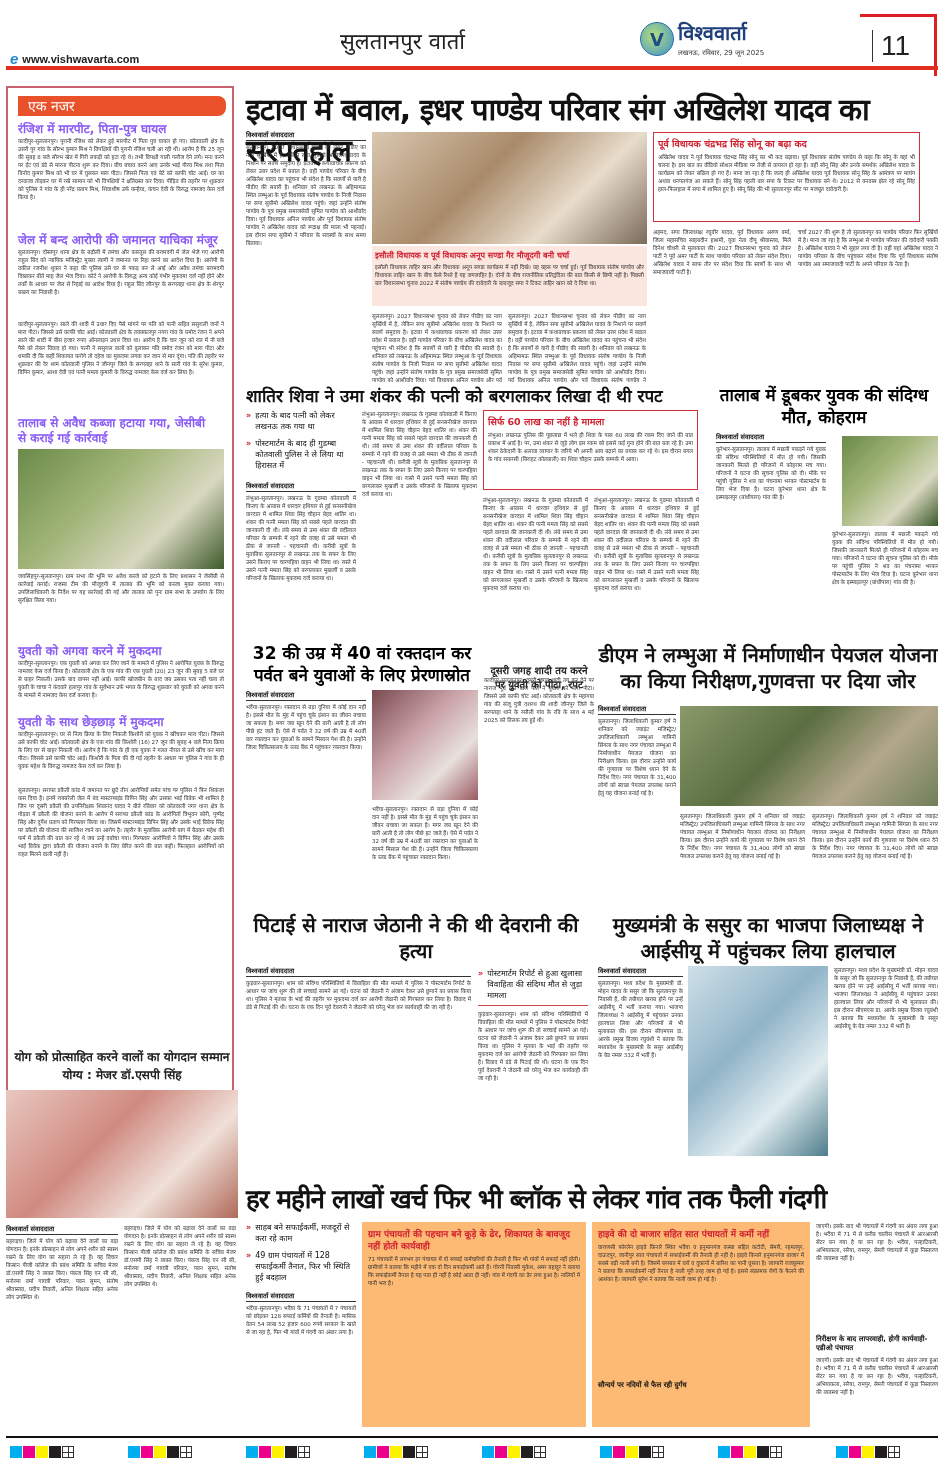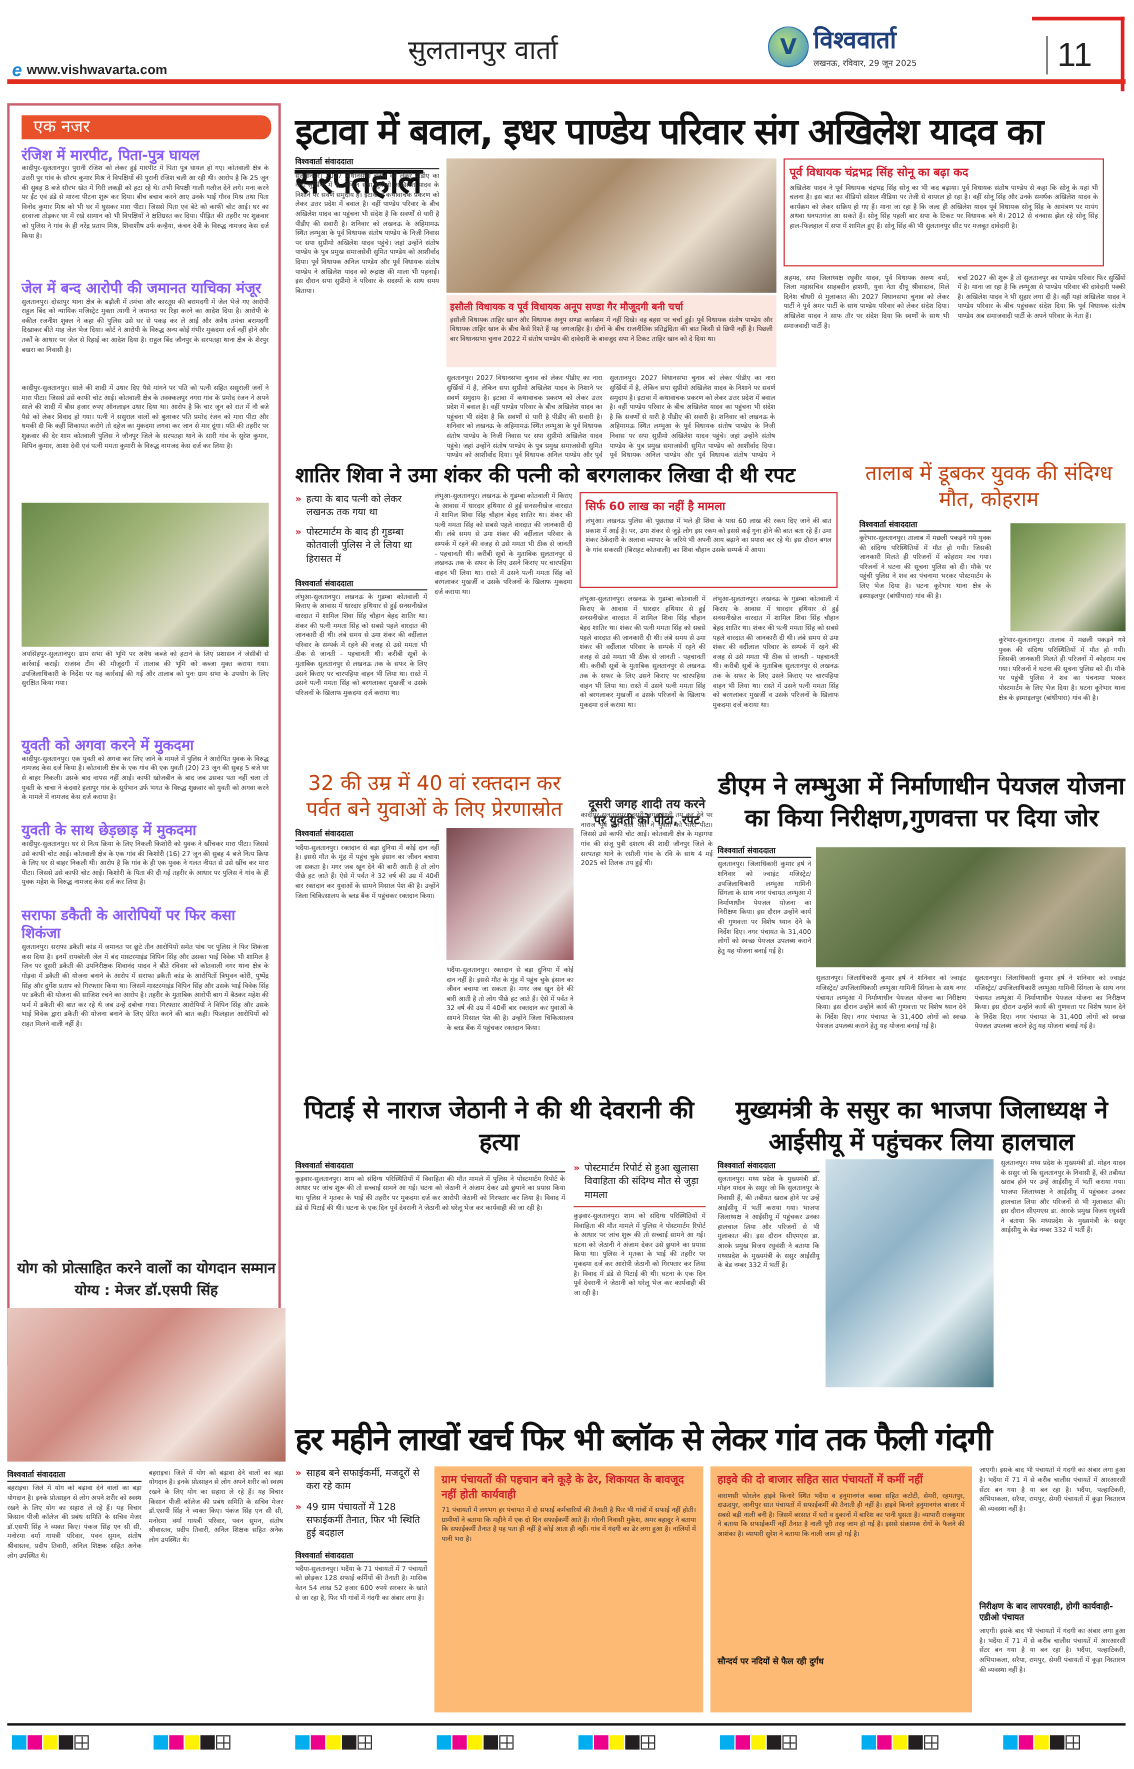--- a/index.html
+++ b/index.html
@@ -23,21 +23,21 @@
 .photo{background:linear-gradient(135deg,#8a9a6a,#5a6e42 40%,#b3a78a 70%,#6f7f5a)}
 .photo2{background:linear-gradient(135deg,#d9c7b0,#a98b6a 40%,#e8dccb 70%,#7a6a5a)}
 .photo3{background:linear-gradient(135deg,#7a4a50,#c9a2a8 40%,#e8e0dc 70%,#9b5a62)}
 .photo4{background:linear-gradient(135deg,#cfe0e8,#90b4c8 40%,#e0ecf0 70%,#4f7d8c)}
 .photo5{background:linear-gradient(135deg,#6a8a4a,#a3b67a 40%,#d8d8c0 70%,#3e5a2a)}
 .photo6{background:linear-gradient(135deg,#e8c8c0,#d08a80 40%,#f0e0d8 70%,#b06a5a)}
 .mainhead{font-size:30px;font-weight:bold;color:#111;letter-spacing:-1px;font-family:"DejaVu Sans",sans-serif}
 .byline{font-size:6.5px;font-weight:bold;color:#111;border-bottom:1px solid #333;padding-bottom:1px;margin-bottom:2px}
 .redbox{border:1.5px solid #d0303a;padding:4px}
 .redtitle{color:#d02030;font-weight:bold;font-size:9.5px;margin-bottom:3px}
-.h2{font-size:17px;font-weight:normal;color:#c2410c;text-align:center;line-height:22px}
+.h2{font-size:17px;font-weight:bold;color:#000000;text-align:center;line-height:22px}
 .h3{font-size:20px;font-weight:bold;color:#111;text-align:center;line-height:26px}
 .bullet{font-size:8px;color:#111;line-height:11px;display:flex;gap:4px}
 .bullet .chev{color:#d02030;font-weight:bold}
 .peach{background:#fdba74;padding:6px}
 .cmyk{left:0;top:1440px;width:945px;height:30px}
 .cmyk-group{position:absolute;top:6px;display:flex;gap:1px}
 .sw{width:12px;height:12px}
 .reg{width:12px;height:12px;border:1px solid #333;position:relative}
 .reg::before{content:"";position:absolute;left:5px;top:0;width:1px;height:10px;background:#333}
 .reg::after{content:"";position:absolute;left:0;top:5px;width:10px;height:1px;background:#333}
@@ -63,27 +63,27 @@
 <div class="abs redbar"></div>
 
 <div class="abs leftpane">
   <div class="eknazar">एक नजर</div>
   <div style="position:absolute;left:10px;top:34px;width:206px;">
     <div class="lh">रंजिश में मारपीट, पिता-पुत्र घायल</div>
     <div class="col" style="height:96px;overflow:hidden">कादीपुर-सुलतानपुर। पुरानी रंजिश को लेकर हुई मारपीट में पिता पुत्र घायल हो गए। कोतवाली क्षेत्र के उत्तरी पुर गांव के सौरभ कुमार मिश्र ने विपक्षियों की पुरानी रंजिश चली आ रही थी। आरोप है कि 25 जून की सुबह 8 बजे सौरभ खेत में गिरी लकड़ी को हटा रहे थे। तभी विपक्षी गाली गलौज देने लगे। मना करने पर ईंट एवं डंडे से मारना पीटना शुरू कर दिया। बीच बचाव करने आए उनके भाई गौरव मिश्र तथा पिता विनोद कुमार मिश्र को भी घर में घुसकर मारा पीटा। जिससे पिता एवं बेटे को काफी चोट आई। घर का दरवाजा तोड़कर घर में रखे सामान को भी विपक्षियों ने क्षतिग्रस्त कर दिया। पीड़ित की तहरीर पर शुक्रवार को पुलिस ने गांव के ही नरेंद्र प्रताप मिश्र, शिवाशीष उर्फ कन्हैया, कंचन देवी के विरुद्ध नामजद केस दर्ज किया है।</div>
     <div class="lh">जेल में बन्द आरोपी की जमानत याचिका मंजूर</div>
     <div class="col" style="height:72px;overflow:hidden">सुलतानपुर। दोस्तपुर थाना क्षेत्र के बढ़ौली में तमंचा और कारतूस की बरामदगी में जेल भेजे गए आरोपी राहुल बिंद को न्यायिक मजिस्ट्रेट मुक्ता त्यागी ने जमानत पर रिहा करने का आदेश दिया है। आरोपी के वकील रजनीश शुक्ल ने कहा की पुलिस उसे घर से पकड़ कर ले आई और अवैध तमंचा बरामदगी दिखाकर बीते माह जेल भेज दिया। कोर्ट ने आरोपी के विरुद्ध अन्य कोई गंभीर मुकदमा दर्ज नहीं होने और तर्कों के आधार पर जेल से रिहाई का आदेश दिया है। राहुल बिंद जौनपुर के सरपतहा थाना क्षेत्र के शेरपुर बखरा का निवासी है।</div>
     <div class="col" style="height:96px;overflow:hidden">कादीपुर-सुलतानपुर। साले की शादी में उधार दिए पैसे मांगने पर पति को पत्नी सहित ससुराली जनों ने मारा पीटा। जिससे उसे काफी चोट आई। कोतवाली क्षेत्र के तवक्कलपुर नगरा गांव के प्रमोद रंजन ने अपने साले की शादी में बीस हजार रुपए ऑनलाइन उधार दिया था। आरोप है कि चार जून को रात में नौ बजे पैसे को लेकर विवाद हो गया। पत्नी ने ससुराल वालों को बुलाकर पति प्रमोद रंजन को मारा पीटा और धमकी दी कि कहीं शिकायत करोगे तो दहेज का मुकदमा लगवा कर जान से मार दूंगा। पति की तहरीर पर शुक्रवार की देर शाम कोतवाली पुलिस ने जौनपुर जिले के सरपतहा थाने के सारी गांव के सुरेश कुमार, विपिन कुमार, आशा देवी एवं पत्नी ममता कुमारी के विरुद्ध नामजद केस दर्ज कर लिया है।</div>
+    <div class="lh" style="width:190px">तालाब से अवैध कब्जा हटाया गया, जेसीबी से कराई गई कार्रवाई</div>
     <div class="photo5" style="height:120px;margin:3px 0"></div>
     <div class="col" style="height:72px;overflow:hidden">जयसिंहपुर-सुलतानपुर। ग्राम सभा की भूमि पर अवैध कब्जे को हटाने के लिए प्रशासन ने जेसीबी से कार्रवाई कराई। राजस्व टीम की मौजूदगी में तालाब की भूमि को कब्जा मुक्त कराया गया। उपजिलाधिकारी के निर्देश पर यह कार्रवाई की गई और तालाब को पुनः ग्राम सभा के उपयोग के लिए सुरक्षित किया गया।</div>
     <div class="lh">युवती को अगवा करने में मुकदमा</div>
     <div class="col" style="height:56px;overflow:hidden">कादीपुर-सुलतानपुर। एक युवती को अगवा कर लिए जाने के मामले में पुलिस ने आरोपित युवक के विरुद्ध नामजद केस दर्ज किया है। कोतवाली क्षेत्र के एक गांव की एक युवती (20) 23 जून की सुबह 5 बजे घर से बाहर निकली। उसके बाद वापस नहीं आई। काफी खोजबीन के बाद जब उसका पता नहीं चला तो युवती के चाचा ने कंदवारे हलापुर गांव के सूर्यभान उर्फ भगत के विरुद्ध शुक्रवार को युवती को अगवा करने के मामले में नामजद केस दर्ज कराया है।</div>
     <div class="lh">युवती के साथ छेड़छाड़ में मुकदमा</div>
     <div class="col" style="height:56px;overflow:hidden">कादीपुर-सुलतानपुर। घर से नित्य क्रिया के लिए निकली किशोरी को युवक ने खींचकर मारा पीटा। जिससे उसे काफी चोट आई। कोतवाली क्षेत्र के एक गांव की किशोरी (16) 27 जून की सुबह 4 बजे नित्य क्रिया के लिए घर से बाहर निकली थी। आरोप है कि गांव के ही एक युवक ने गलत नीयत से उसे खींच कर मारा पीटा। जिससे उसे काफी चोट आई। किशोरी के पिता की दी गई तहरीर के आधार पर पुलिस ने गांव के ही युवक महेश के विरुद्ध नामजद केस दर्ज कर लिया है।</div>
-    <div class="lh">सराफा डकैती के आरोपियों पर फिर कसा शिकंजा</div>
     <div class="col" style="height:120px;overflow:hidden">सुलतानपुर। सराफा डकैती कांड में जमानत पर छूटे तीन आरोपियों समेत पांच पर पुलिस ने फिर शिकंजा कस दिया है। इनमें रायबरेली जेल में बंद मास्टरमाइंड विपिन सिंह और उसका भाई विवेक भी शामिल है जिन पर दूसरी डकैती की उपनिरीक्षक शिवानंद यादव ने बीते रविवार को कोतवाली नगर थाना क्षेत्र के गोड़वा में डकैती की योजना बनाने के आरोप में सराफा डकैती कांड के आरोपितों त्रिभुवन कोरी, पुष्पेंद्र सिंह और दुर्गेश प्रताप को गिरफ्तार किया था। जिसमें मास्टरमाइंड विपिन सिंह और उसके भाई विवेक सिंह पर डकैती की योजना की साजिश रचने का आरोप है। तहरीर के मुताबिक आरोपी बाग में बैठकर महेश की फर्म में डकैती की बात कर रहे थे जब उन्हें दबोचा गया। गिरफ्तार आरोपियों ने विपिन सिंह और उसके भाई विवेक द्वारा डकैती की योजना बनाने के लिए प्रेरित करने की बात कही। फिलहाल आरोपियों को राहत मिलने वाली नहीं है।</div>
   </div>
 </div>
 
 <div class="abs mainhead" style="left:246px;top:88px;width:692px;">इटावा में बवाल, इधर पाण्डेय परिवार संग अखिलेश यादव का सरपतहाल</div>
 <div class="abs" style="left:246px;top:130px;width:120px;">
   <div class="byline">विश्ववार्ता संवाददाता</div>
   <div class="col" style="height:245px;overflow:hidden">सुलतानपुर। 2027 विधानसभा चुनाव को लेकर पीडीए का नारा सुर्खियों में है, लेकिन सपा सुप्रीमो अखिलेश यादव के निशाने पर सवर्ण समुदाय है। इटावा में कथावाचक प्रकरण को लेकर उत्तर प्रदेश में बवाल है। वहीं पाण्डेय परिवार के बीच अखिलेश यादव का पहुंचना भी संदेश है कि सवर्णों से यारी है पीडीए की सवारी है। शनिवार को लखनऊ के अहिमामऊ स्थित लम्भुआ के पूर्व विधायक संतोष पाण्डेय के निजी निवास पर सपा सुप्रीमो अखिलेश यादव पहुंचे। जहां उन्होंने संतोष पाण्डेय के पुत्र प्रमुख समाजसेवी सुमित पाण्डेय को आशीर्वाद दिया। पूर्व विधायक अनिल पाण्डेय और पूर्व विधायक संतोष पाण्डेय ने अखिलेश यादव को रूद्राक्ष की माला भी पहनाई। इस दौरान सपा सुप्रीमो ने परिवार के सदस्यों के साथ समय बिताया।</div>
 </div>
 <div class="abs photo2" style="left:372px;top:132px;width:275px;height:112px;"></div>

